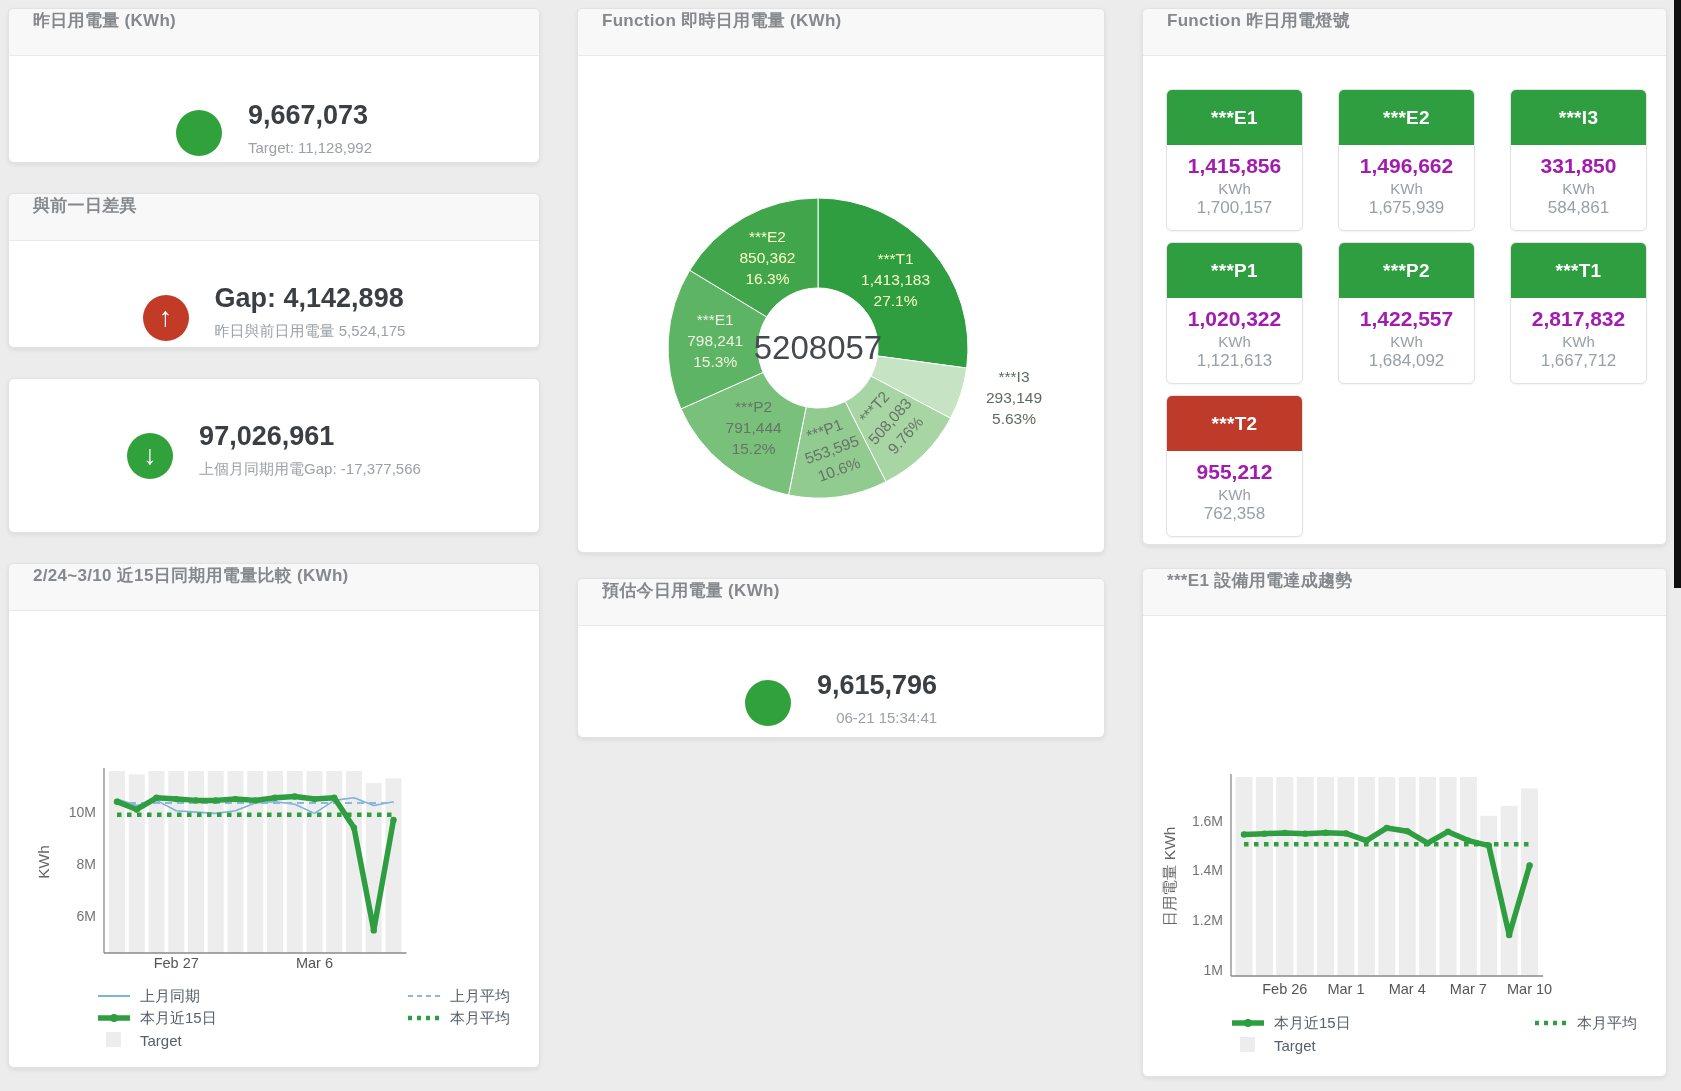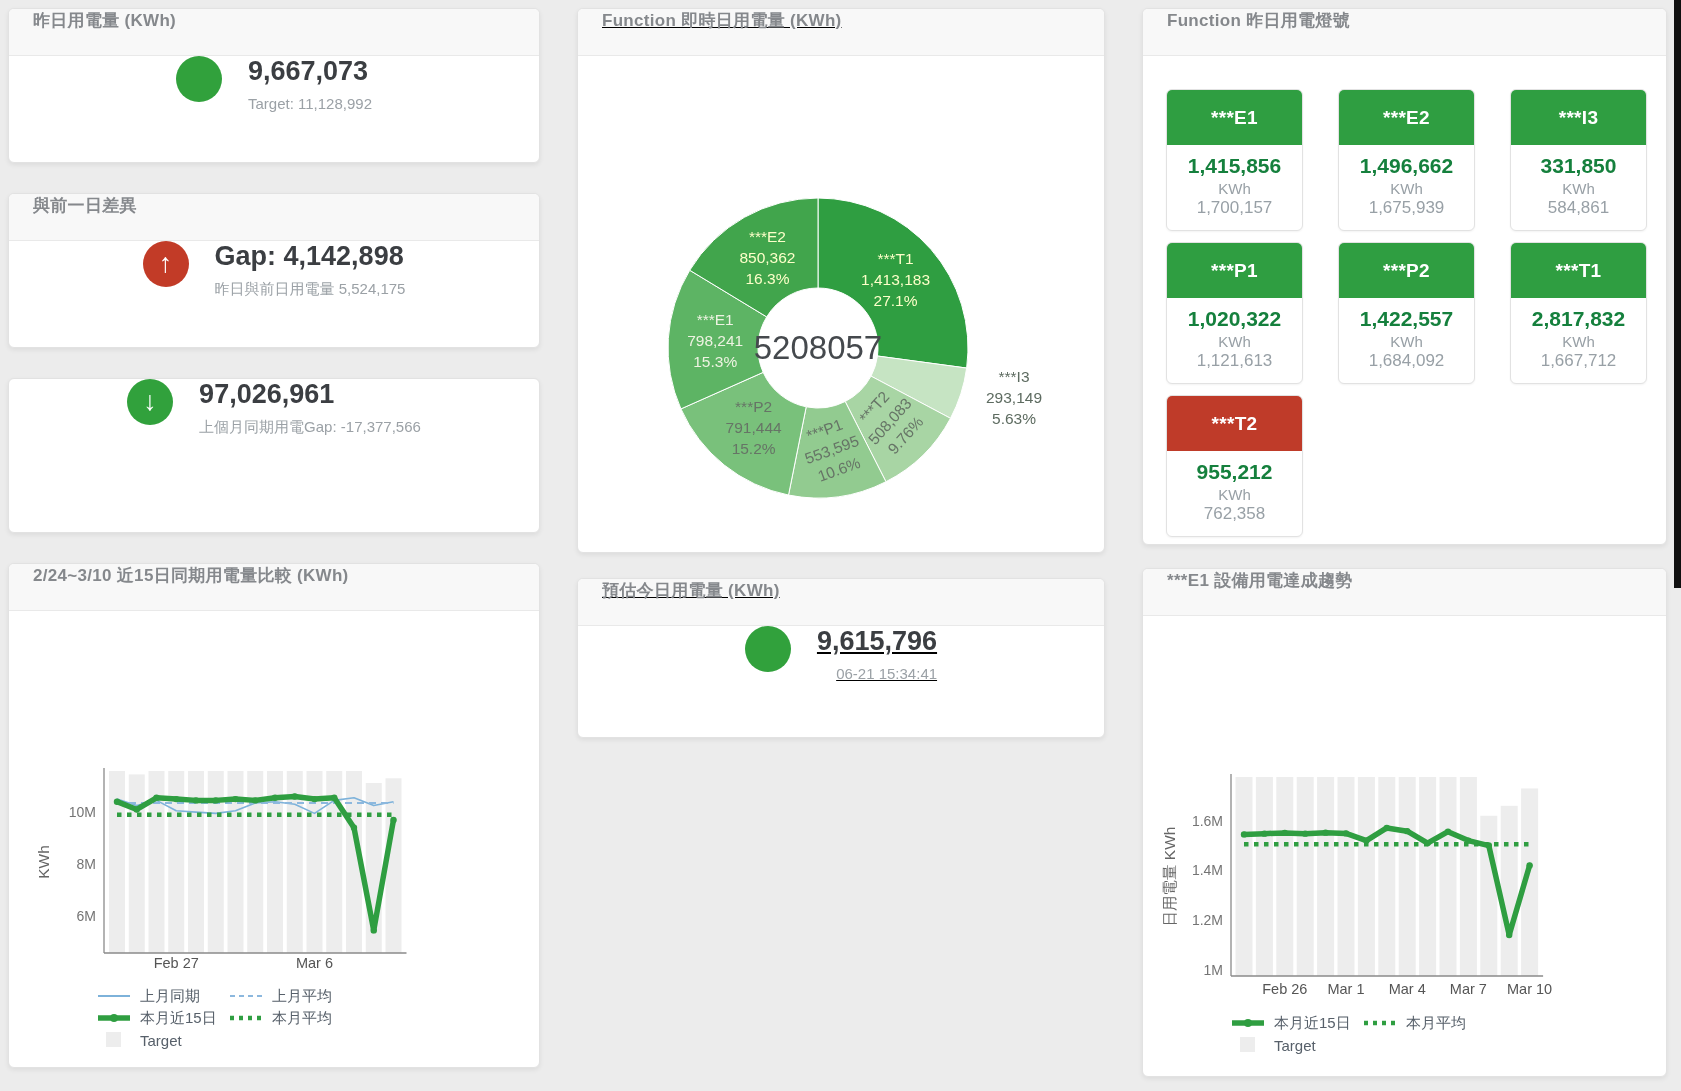--- a/index.html
+++ b/index.html
@@ -4,59 +4,59 @@
 <style>
   html,body{margin:0;padding:0;}
   body{
     width:1681px;height:1091px;overflow:hidden;position:relative;
     background:#ececec;
     font-family:"Liberation Sans", sans-serif;
   }
   .page{display:flex;gap:37px;padding:8px 0 0 8px;}
   .col{display:flex;flex-direction:column;}
   .col1{width:532px;}
-  .col2{width:528px;text-decoration:underline;}
+  .col2{width:528px;}
   .col3{width:525px;}
   .card{
     background:#fff;border:1px solid #e2e2e2;border-radius:6px;
     box-shadow:0 2px 5px rgba(0,0,0,.07);overflow:hidden;box-sizing:border-box;
   }
   .card-hd{
     height:47px;box-sizing:border-box;background:#f8f8f8;
     border-bottom:1px solid #e9e9e9;display:flex;align-items:flex-start;
     padding:0 24px;font-size:17px;font-weight:bold;color:#85888c;letter-spacing:.3px;
   }
   .mb30{margin-bottom:30px;}
   .mb25{margin-bottom:25px;}
   .mb23{margin-bottom:23px;}
   .stat-card{height:155px;}
-  .stat{height:100px;display:flex;align-items:flex-start;justify-content:center;gap:26px;}
+  .stat{height:100px;display:flex;align-items:flex-end;justify-content:center;gap:26px;}
   .dot{width:46px;height:46px;border-radius:50%;display:flex;align-items:center;justify-content:center;flex:0 0 auto;}
   .dot-green{background:#31a13c;}
   .dot-red{background:#c23b27;}
   .dot .ar{color:#fff;font-size:27px;font-weight:bold;line-height:1;transform:translateY(-1px);}
   .stat-txt .v{font-size:27px;font-weight:bold;color:#3b3e42;}
   .stat-txt .s{font-size:15px;color:#9ba1a6;margin-top:8px;}
   .stat-txt.right .s{text-align:right;}
   .chart-card-left{height:505px;}
   .donut-card{height:545px;}
   .estimate-card{height:160px;}
   .lights-card{height:537px;}
   .trend-card{height:509px;}
   .tiles{margin:33px 0 0 23px;display:grid;grid-template-columns:repeat(3,137px);column-gap:35px;row-gap:11px;}
   .tile{height:142px;border:1px solid #e2e2e2;border-radius:6px;background:#fff;box-sizing:border-box;box-shadow:0 1px 2px rgba(0,0,0,.05);}
   .tile-hd{height:55px;border-radius:5px 5px 0 0;display:flex;align-items:center;justify-content:center;color:#fff;font-weight:bold;font-size:19px;letter-spacing:.3px;}
   .tile-hd.green{background:#2f9e41;}
   .tile-hd.red{background:#bf3b29;}
-  .tile-v{font-size:21px;font-weight:bold;color:#15803d;text-align:center;margin-top:9px;}
+  .tile-v{font-size:21px;font-weight:bold;color:#a21caf;text-align:center;margin-top:9px;}
   .tile-u{font-size:15px;color:#98a0a6;text-align:center;margin-top:2px;}
   .tile-t{font-size:17px;color:#98a0a6;text-align:center;margin-top:1px;}
   .chart-host{display:block;}
   .legend{margin:8px 0 0 88px;font-size:15px;color:#57606a;}
-  .lg-row{display:flex;align-items:center;height:22px;}
+  .lg-row{display:flex;align-items:center;height:22px;justify-content:space-between;}
   .lg-item{display:flex;align-items:center;gap:9px;min-width:132px;cursor:pointer;}
   .edge{position:absolute;top:0;right:0;width:7px;height:588px;background:#101010;}
   svg text{font-family:"Liberation Sans", sans-serif;}
 </style>
 </head>
 <body>
 
 <div class="page">
 
   <div class="col col1">

